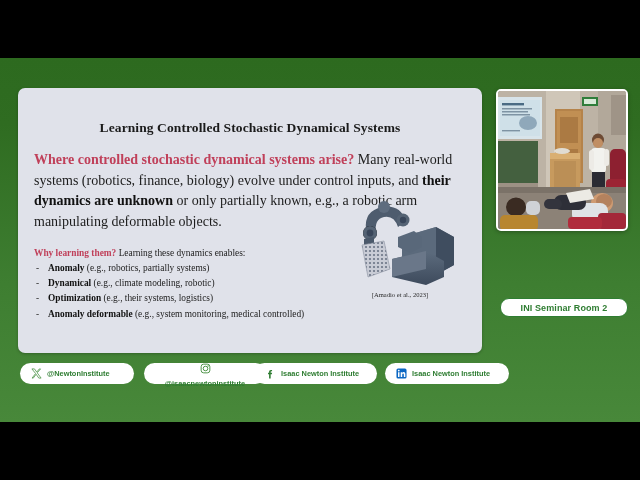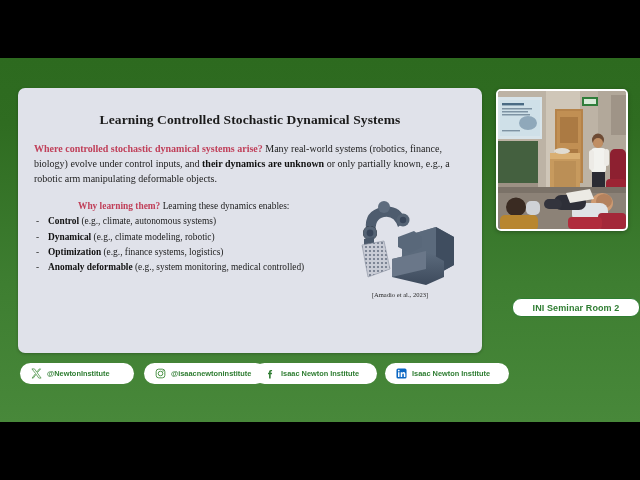--- a/index.html
+++ b/index.html
@@ -14,42 +14,42 @@
   
   #canvas{position:absolute;left:0;top:58px;width:640px;height:364px;background:#3b7a2e;
           background-image:linear-gradient(180deg,#2d6a1f 0%,#2f6c21 18%,#3e7e31 62%,#48883a 100%);}
 
   
   #slide{position:absolute;left:18px;top:30px;width:464px;height:265px;background:#e0e2ea;
          border-radius:7px;box-shadow:0 1px 3px rgba(0,0,0,.25);overflow:hidden;}
   #slide-inner{position:absolute;inset:0;padding:12px 16px 0 16px;box-sizing:border-box;}
 
   .slide-title{font-family:"Liberation Serif",serif;font-weight:bold;font-size:13.5px;color:#1b1b1b;
-               text-align:center;letter-spacing:.1px;margin-top:12px;}
-
-  .para{font-family:"Liberation Serif",serif;font-size:10px;color:#1c1c1c;line-height:1.48;
+               text-align:center;letter-spacing:.1px;margin-top:20px;}
+
+  .para{font-family:"Liberation Serif",serif;font-size:14px;color:#1c1c1c;line-height:1.48;
         margin-top:14px;text-align:left;}
   .q{color:#c0405a;font-weight:bold;}
   .bld{font-weight:bold;color:#111;}
 
-  .sec2{margin-top:15px;font-family:"Liberation Serif",serif;font-size:9.4px;color:#1c1c1c;margin-left:44px;}
+  .sec2{margin-top:15px;font-family:"Liberation Serif",serif;font-size:9.4px;color:#1c1c1c;}
   ul.bul{list-style:none;margin:3px 0 0 0;padding:0;}
   ul.bul li{font-family:"Liberation Serif",serif;font-size:9.4px;color:#1c1c1c;line-height:1.62;
             padding-left:14px;position:relative;}
   ul.bul li .dash{position:absolute;left:2px;top:0;color:#333;}
 
   
   #figure{position:absolute;right:22px;top:105px;width:120px;height:100px;}
   #figcap{position:absolute;right:24px;top:203px;width:116px;text-align:center;
           font-family:"Liberation Serif",serif;font-size:6.6px;color:#2a2a2a;}
 
   
   #video{position:absolute;left:496px;top:31px;width:128px;height:138px;background:#6a6a66;
          border:2px solid #ffffff;border-radius:5px;overflow:hidden;box-shadow:0 1px 4px rgba(0,0,0,.3);}
-  #roomlabel{position:absolute;left:512px;top:240px;width:126px;height:17px;background:#fff;
+  #roomlabel{position:absolute;left:500px;top:240px;width:126px;height:17px;background:#fff;
              border:1.5px solid #2f7d32;border-radius:9px;display:flex;align-items:center;justify-content:center;text-align:center;}
   #roomlabel span{font-size:9px;font-weight:bold;color:#2f7d32;letter-spacing:.1px;}
 
   
   #social{position:absolute;left:0;top:305px;width:640px;height:30px;padding-left:10px;}
   .pill{position:absolute;top:0;height:21px;background:#fff;border-radius:11px;display:flex;
         align-items:center;gap:5px;padding:0 11px;box-sizing:border-box;}
   .pill .lbl{font-size:7.4px;font-weight:bold;color:#2f7d32;white-space:nowrap;}
   .pill .ic{display:flex;align-items:center;justify-content:center;flex:0 0 auto;}
 </style>
@@ -76,32 +76,32 @@
         </div>
 
         <div class="sec2">
           <span class="q">Why learning them?</span>
           <span>Learning these dynamics enables:</span>
         </div>
 
         <ul class="bul">
           <li>
             <span class="dash">-</span>
-            <span class="bld">Control</span>
-            <span>(e.g., climate, autonomous systems)</span>
+            <span class="bld">Anomaly</span>
+            <span>(e.g., robotics, partially systems)</span>
           </li>
           <li>
             <span class="dash">-</span>
             <span class="bld">Dynamical</span>
             <span>(e.g., climate modeling, robotic)</span>
           </li>
           <li>
             <span class="dash">-</span>
             <span class="bld">Optimization</span>
-            <span>(e.g., finance systems, logistics)</span>
+            <span>(e.g., their systems, logistics)</span>
           </li>
           <li>
             <span class="dash">-</span>
             <span class="bld">Anomaly deformable</span>
             <span>(e.g., system monitoring, medical controlled)</span>
           </li>
         </ul>
 
       </div>
 
@@ -219,21 +219,21 @@
 
       <div class="pill" style="left:20px;width:114px;">
         <span class="ic">
           <svg width="11" height="11" viewBox="0 0 24 24">
             <path d="M2 2 L10 12 L2.4 22 H5 L11.2 13.7 L17 22 H22 L13.6 10.6 L20.8 2 H18.2 L12.5 8.9 L7.6 2 Z" fill="none" stroke="#3f8b3a" stroke-width="1.6"></path>
           </svg>
         </span>
         <span class="lbl">@NewtonInstitute</span>
       </div>
 
-      <div class="pill" style="left:144px;width:122px;">
+      <div class="pill" style="left:144px;width:122px;flex-direction:column;">
         <span class="ic">
           <svg width="11" height="11" viewBox="0 0 24 24">
             <rect x="2.5" y="2.5" width="19" height="19" rx="5.5" fill="none" stroke="#3f8b3a" stroke-width="2"></rect>
             <circle cx="12" cy="12" r="5" fill="none" stroke="#3f8b3a" stroke-width="2"></circle>
             <circle cx="17.6" cy="6.4" r="1.5" fill="#3f8b3a"></circle>
           </svg>
         </span>
         <span class="lbl">@isaacnewtoninstitute</span>
       </div>
 

